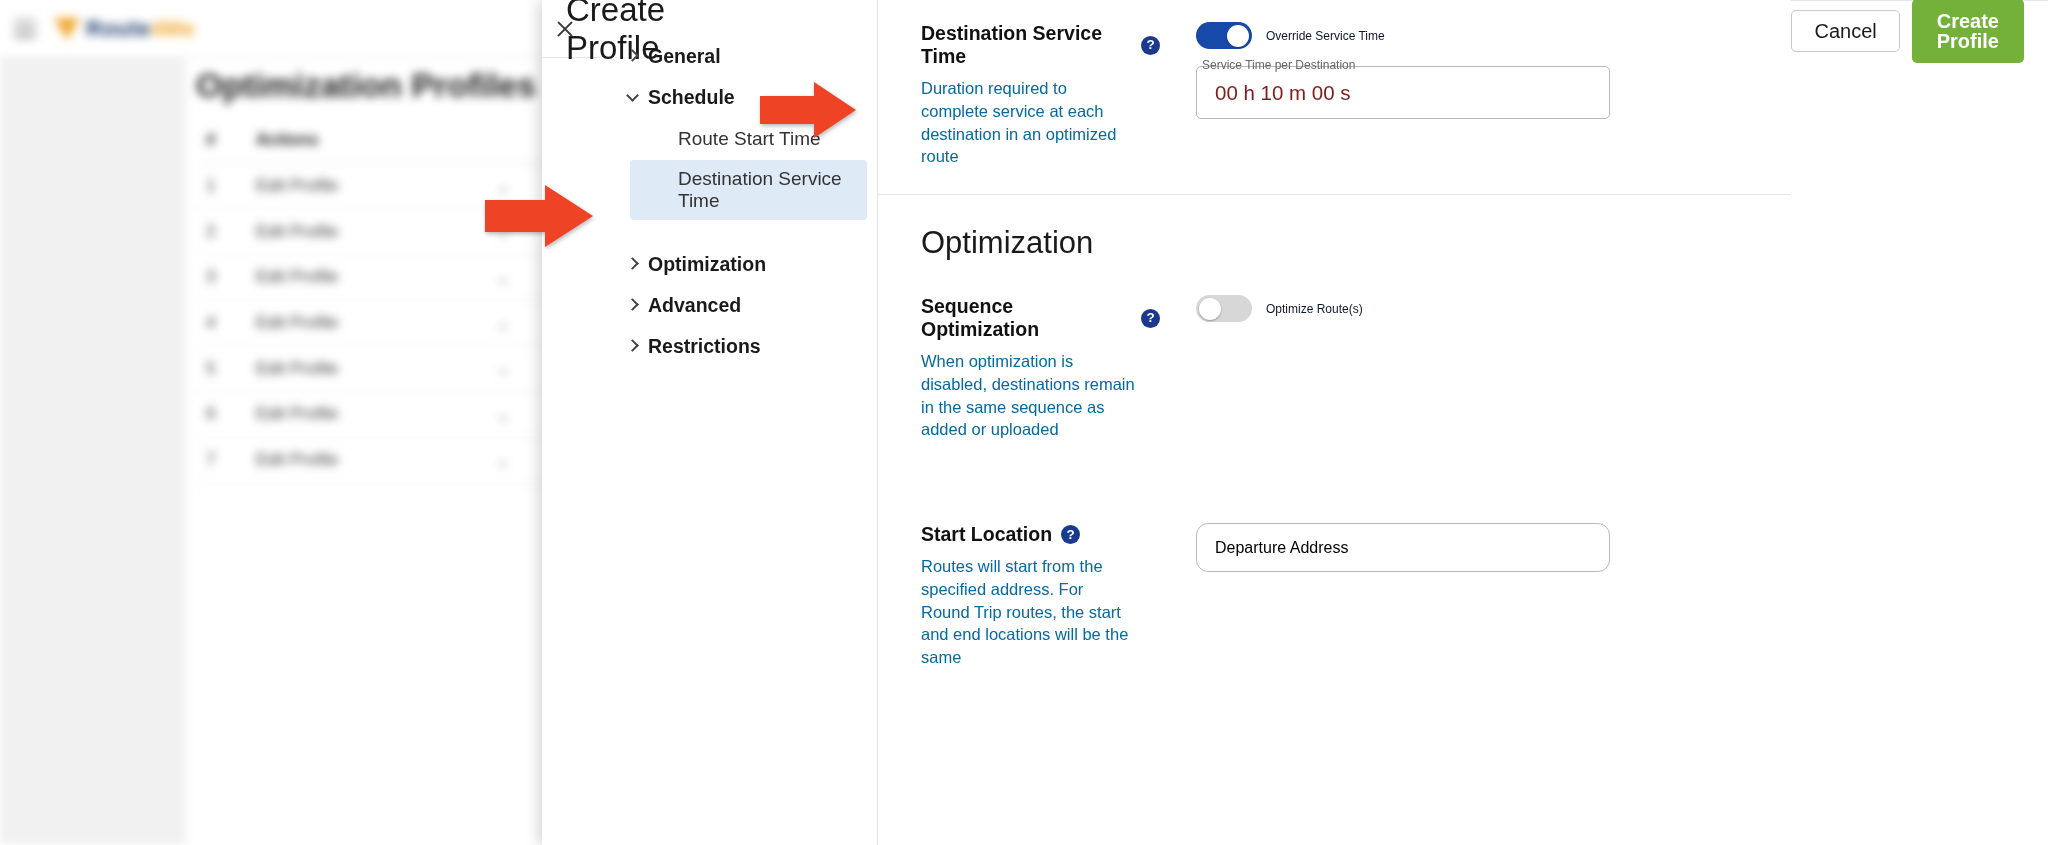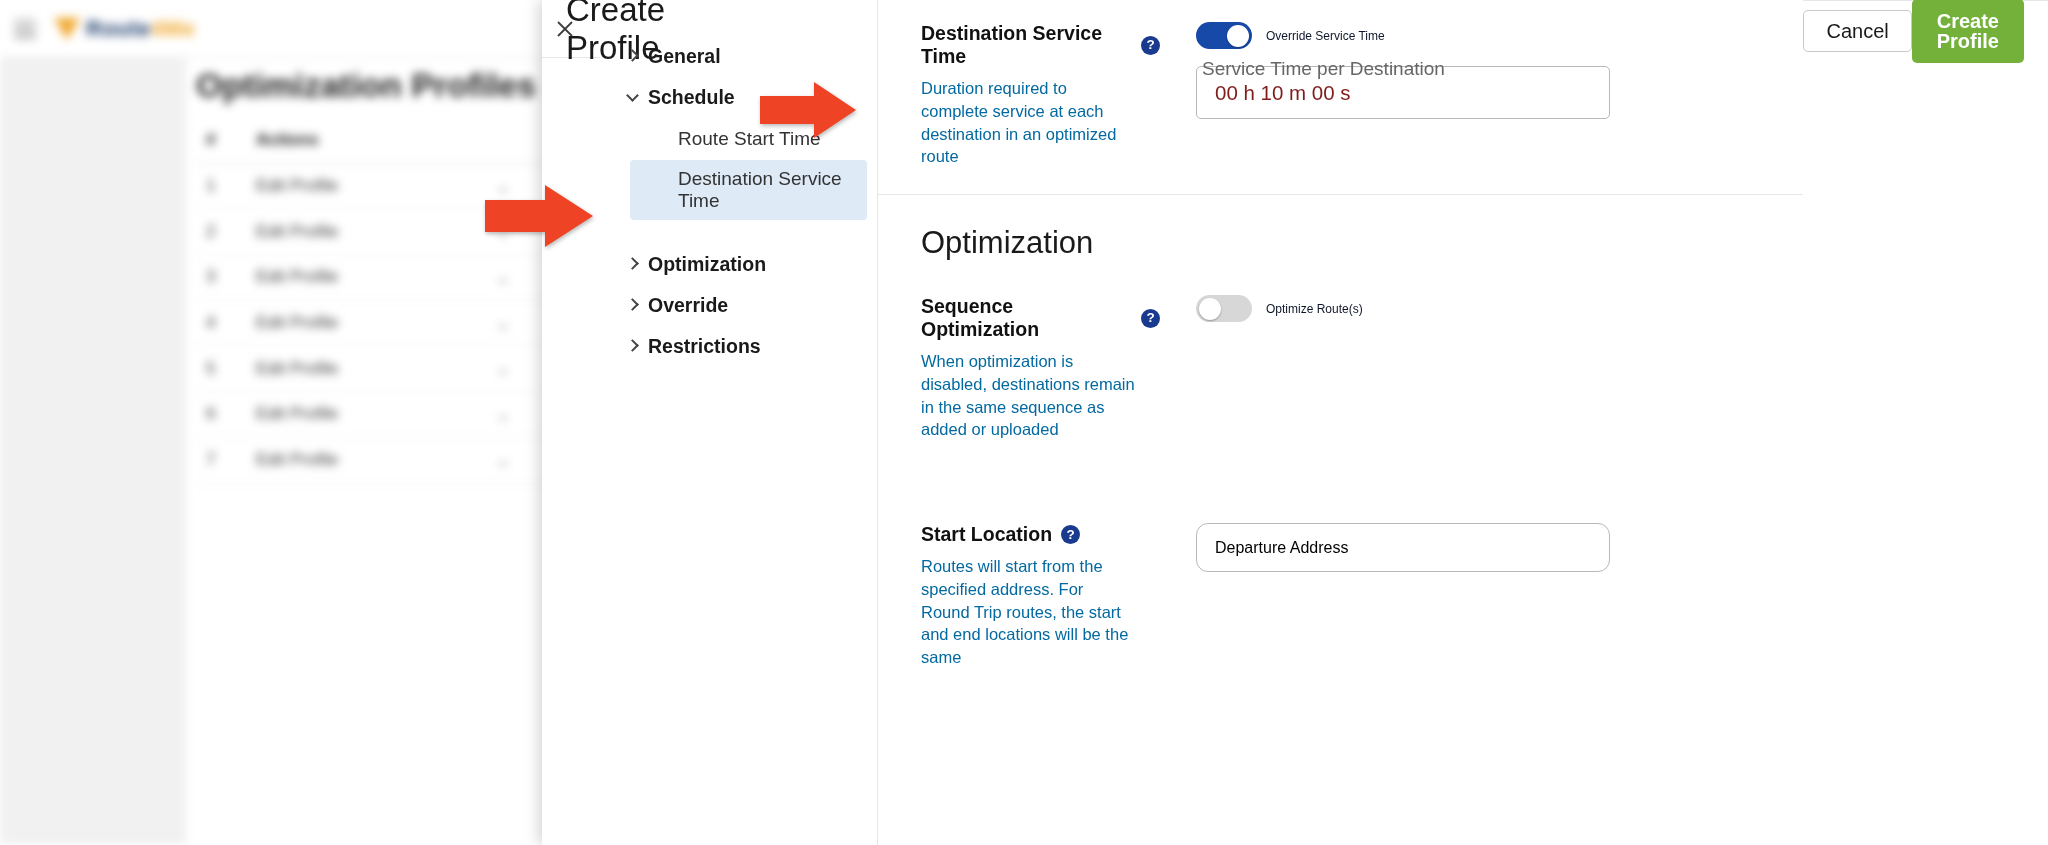--- a/index.html
+++ b/index.html
@@ -150,37 +150,37 @@
   .toggle-label { font-size: 12px; color: #0f172a; }
 
   
   .outlined {
     position: relative; width: 414px; height: 53px;
     border: 1px solid #b8b8b8; border-radius: 5px;
     display: flex; align-items: center; padding: 0 18px;
     background: #fff;
   }
   .outlined legend {
-    font-size: 19px; color: #666; padding: 0 5px; margin-top: 36px;
+    font-size: 12px; color: #666; padding: 0 5px; margin-top: 36px;
   }
   .outlined fieldset {
     position: absolute; inset: -9px 0 0 0; border: none; padding: 0; margin: 0;
   }
   .outlined .field-value { font-size: 20.5px; color: #7f1d1d; }
 
   .plain-input {
     width: 414px; height: 49px; border: 1px solid #b8b8b8; border-radius: 12px;
     display: flex; align-items: center; padding: 0 18px; background: #fff;
   }
 
   
   #modal-footer {
     flex: 0 0 60px; height: 60px; border-top: 1px solid #e6e6e6;
     display: flex; align-items: center; justify-content: flex-end;
-    padding-right: 24px;
+    gap: 12px; padding-right: 24px;
   }
   .btn {
     font-size: 20px; border-radius: 5px; cursor: pointer;
     padding: 10px 22px; line-height: 1; border: 1px solid transparent;
   }
   .btn-secondary { background: #fff; border-color: #c9c9c9; color: #1a1a1a; }
   .btn-primary { background: #73b13b; color: #fff; font-weight: 700; padding: 11px 24px; }
 
   
   .arrow {
@@ -293,21 +293,21 @@
       <div class="nav-sub selected">Destination Service Time</div>
 
       <div class="nav-spacer"></div>
 
       <div class="nav-group">
         <span class="chev"></span>
         <span>Optimization</span>
       </div>
       <div class="nav-group">
         <span class="chev"></span>
-        <span>Override</span>
+        <span>Advanced</span>
       </div>
       <div class="nav-group">
         <span class="chev"></span>
         <span>Restrictions</span>
       </div>
     </div>
 
     <div id="modal-main">
 
       <div class="section">

